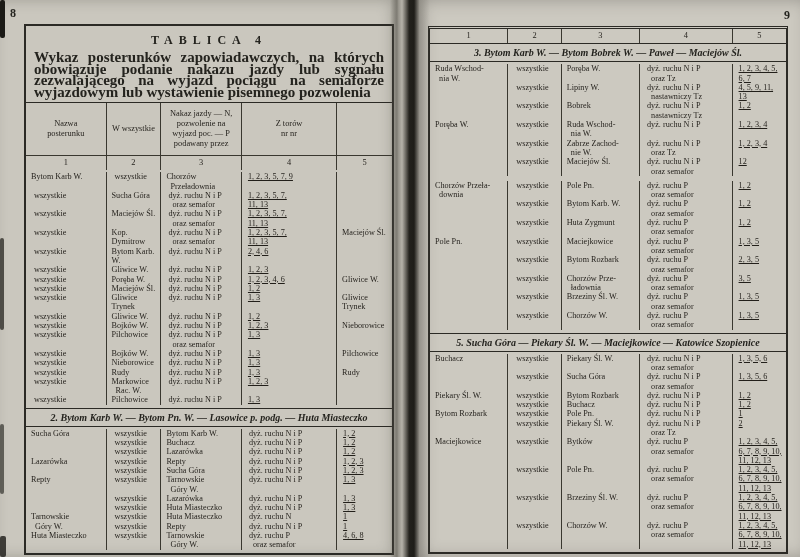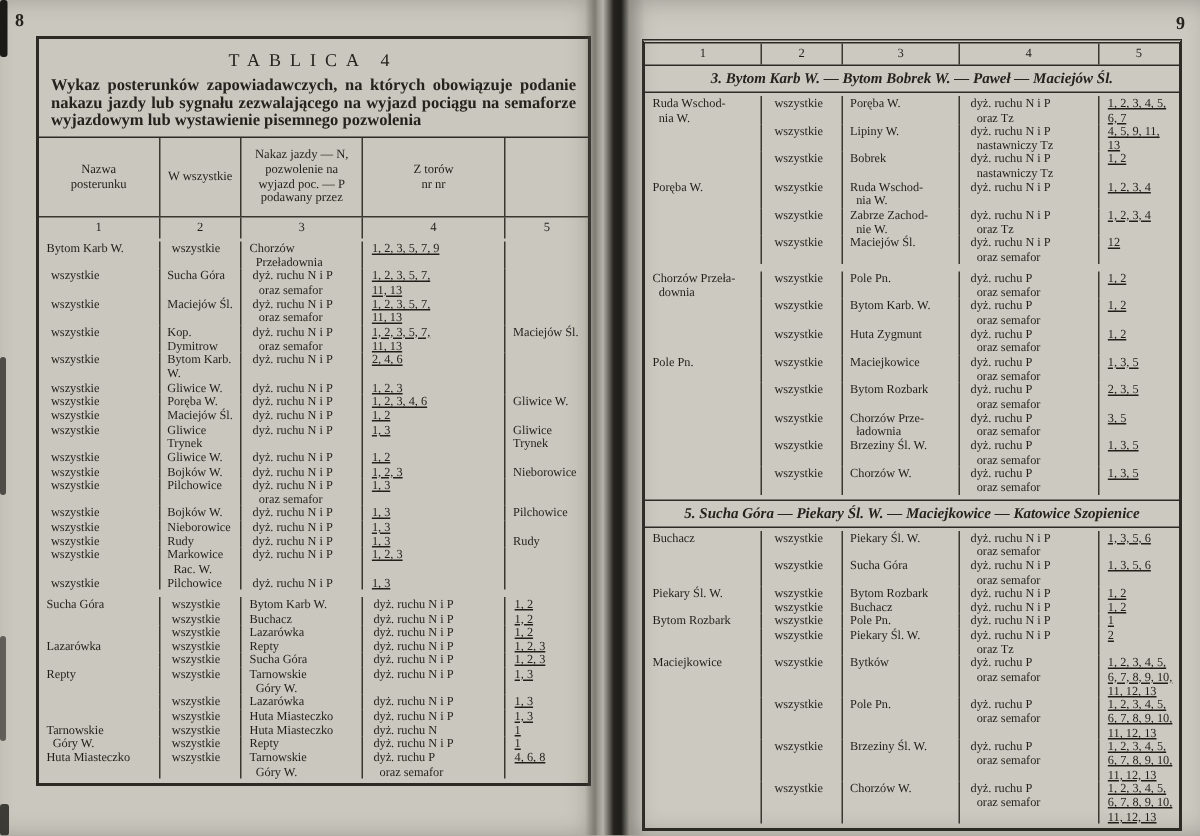--- a/index.html
+++ b/index.html
@@ -28,22 +28,22 @@
   .mark{position:absolute;background:#1b1a16;z-index:7;border-radius:2px;}
   .pagenum{position:absolute;font-weight:bold;font-size:12px;z-index:4;}
   .pn-left{left:10px;top:6px;}
   .pn-right{right:10px;top:8px;}
 
   .ptable{position:absolute;border:2px solid #2b2a25;background:transparent;z-index:2;}
   .ptable.tleft{left:24px;top:24px;width:366px;}
   .ptable.tright{left:14px;top:26px;width:356px;border-top:3px double #2b2a25;}
 
   .titleblock{padding:5px 8px 4px 8px;}
-  .ttitle{text-align:center;font-weight:normal;font-size:12px;letter-spacing:6px;margin:2px 0 4px 0;}
-  .intro{font-weight:bold;font-size:11px;line-height:11.5px;text-align:justify;}
+  .ttitle{text-align:center;font-weight:bold;font-size:12px;letter-spacing:6px;margin:2px 0 4px 0;}
+  .intro{font-weight:bold;font-size:15px;line-height:11.5px;text-align:justify;}
 
   .grid{display:grid;grid-template-columns:22% 15% 22% 26% 15%;}
   .cell{white-space:pre-line;font-size:8.2px;line-height:9.3px;padding:0 2px 0 5px;color:#221f1a;}
   .grid .cell:nth-child(5n+1),
   .grid .cell:nth-child(5n+2),
   .grid .cell:nth-child(5n+3),
   .grid .cell:nth-child(5n+4){border-right:1px solid #39372f;}
 
   .headrow{border-top:1.5px solid #2b2a25;}
   .headrow .cell{text-align:center;font-size:8.4px;line-height:9.8px;padding:4px 2px;
@@ -179,20 +179,21 @@
 &nbsp;&nbsp;Rac. W.</div>
         <div class="cell c3">dyż. ruchu N i P</div>
         <div class="cell c4">1, 2, 3</div>
         <div class="cell c0"></div>
         <div class="cell c1">wszystkie</div>
         <div class="cell c2">Pilchowice</div>
         <div class="cell c3">dyż. ruchu N i P</div>
         <div class="cell c4">1, 3</div>
       </div>
 
+    <div class="sect">2. Bytom Karb W. — Bytom Pn. W. — Lasowice p. podg. — Huta Miasteczko</div>
     <div class="grid body">
         <div class="cell c0">Sucha Góra</div>
         <div class="cell c1">wszystkie</div>
         <div class="cell c2">Bytom Karb W.</div>
         <div class="cell c3">dyż. ruchu N i P</div>
         <div class="cell c4">1, 2</div>
         <div class="cell c0"></div>
         <div class="cell c1">wszystkie</div>
         <div class="cell c2">Buchacz</div>
         <div class="cell c3">dyż. ruchu N i P</div>

